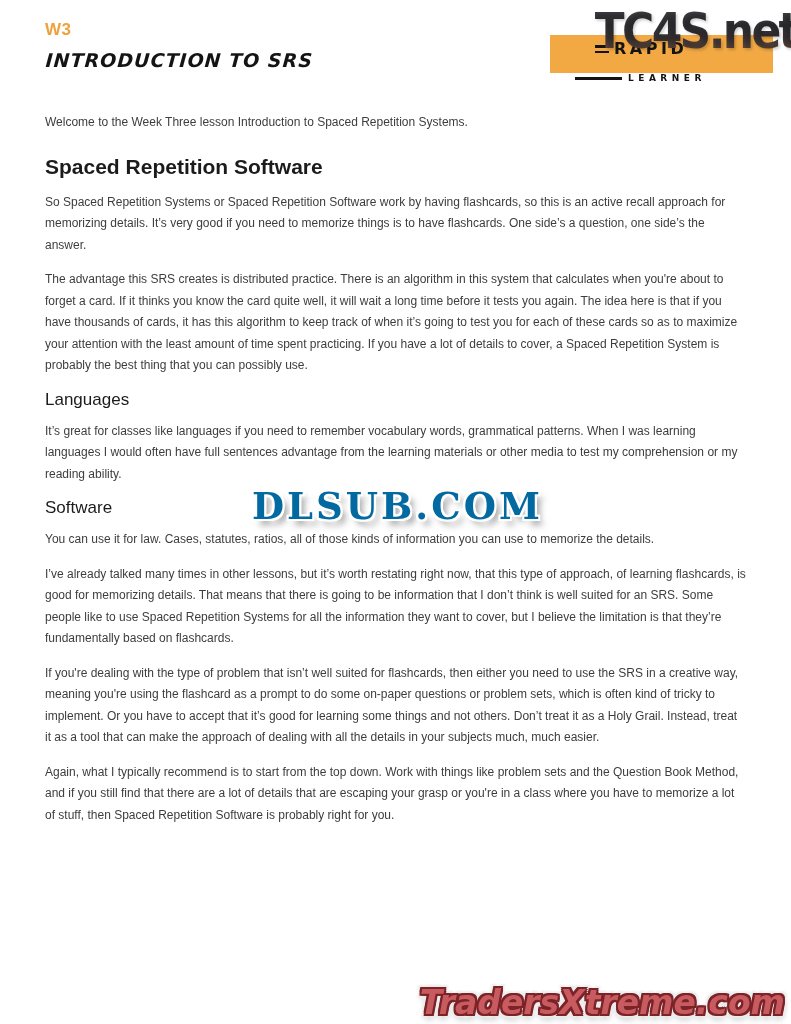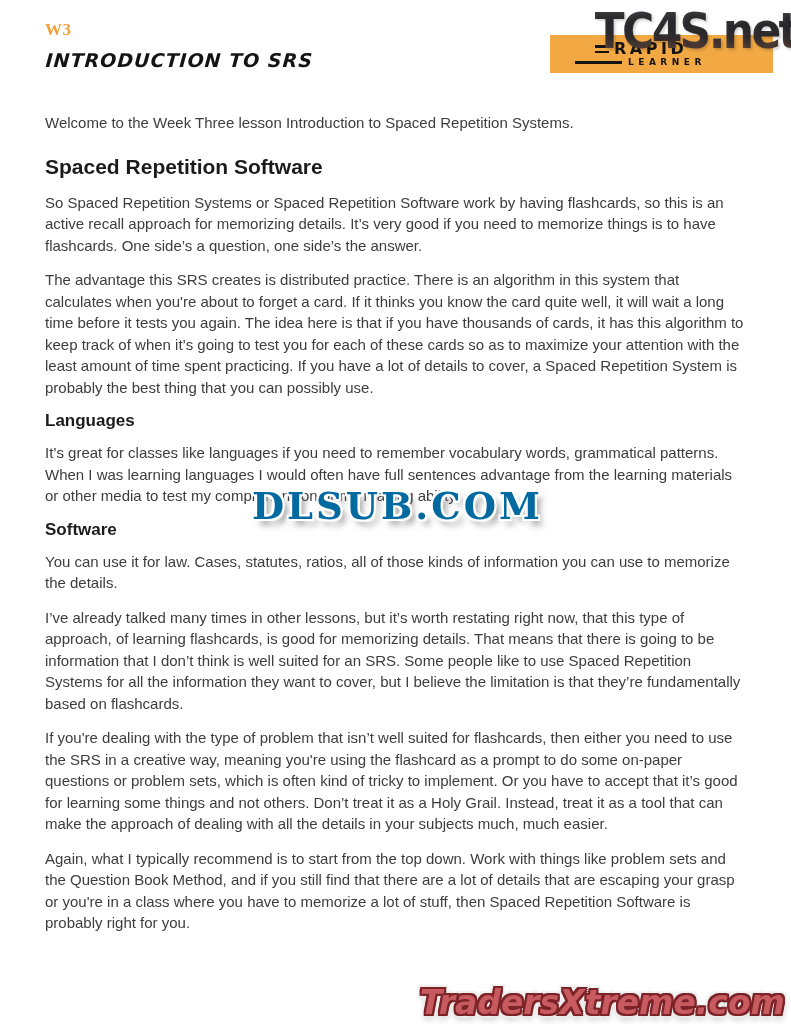--- a/index.html
+++ b/index.html
@@ -7,40 +7,40 @@
   body {
     width:791px; height:1024px;
     position:relative; overflow:hidden;
     font-family:"Liberation Sans", sans-serif;
     color:#3d3d3d;
   }
 
   
   .week-label {
     position:absolute; left:45px; top:20px;
-    font-family:Liberation Serif, serif;
+    font-family:Liberation Sans, sans-serif;
     font-weight:900; font-size:17px; color:#EDA23C;
     letter-spacing:0.5px;
   }
   .lesson-title {
     position:absolute; left:45px; top:49px;
     font-family:"DejaVu Sans", sans-serif;
     font-weight:900; font-style:italic; font-size:19px;
     color:#141414; text-transform:uppercase; letter-spacing:1px;
     transform:skewX(-4deg); transform-origin:left bottom;
   }
 
   
   .logo-box {
     position:absolute; left:550px; top:35px;
     width:223px; height:38px;
     background:#F2A943; z-index:1;
   }
   .logo-row1 { display:flex; align-items:center; margin:6px 0 0 45px; }
-  .logo-row2 { display:flex; align-items:center; margin:1px 0 0 25px; }
+  .logo-row2 { display:flex; align-items:center; margin:17px 0 0 25px; }
   .equals-icon { display:flex; flex-direction:column; gap:3px; margin-right:5px; }
   .equals-icon i { display:block; width:14px; height:2.5px; background:#141414; }
   .brand-top {
     font-weight:800; font-size:16px; letter-spacing:3.5px; color:#141414;
     font-family:"DejaVu Sans", sans-serif; line-height:1;
   }
   .underline-icon { width:47px; height:2.5px; background:#141414; margin-right:6px; }
   .brand-bottom {
     font-weight:700; font-size:9px; letter-spacing:4.5px; color:#141414;
     font-family:"DejaVu Sans", sans-serif; line-height:1;
@@ -53,29 +53,29 @@
     font-weight:900; font-size:50px; letter-spacing:-3px;
     transform:scaleX(0.88); transform-origin:right top;
     background:linear-gradient(180deg,#46464a 0%, #303034 40%, #3a3336 62%, #8a5f43 100%);
     -webkit-background-clip:text; background-clip:text; color:transparent;
     text-shadow:2px 2px 3px rgba(0,0,0,0.18);
   }
 
   
   .page { padding:112px 45px 0 45px; }
   .page p {
-    font-size:15px; line-height:21.5px; color:#3d3d3d;
+    font-size:12px; line-height:21.5px; color:#3d3d3d;
     margin:0 0 13px 0; max-width:702px;
   }
   .page h1 {
     font-size:21px; line-height:24px; font-weight:700; color:#1b1b1b;
     margin:21px 0 13px 0;
   }
   .page h2 {
-    font-size:17px; line-height:20px; font-weight:700; color:#1b1b1b;
+    font-size:17px; line-height:20px; font-weight:400; color:#1b1b1b;
     margin:2px 0 11px 0;
   }
 
   
   .wm-center {
     position:absolute; left:252px; top:484px; z-index:3;
     font-family:"DejaVu Serif", serif;
     font-weight:700; font-size:37px; letter-spacing:3px;
     color:#0369a1;
     text-shadow:

